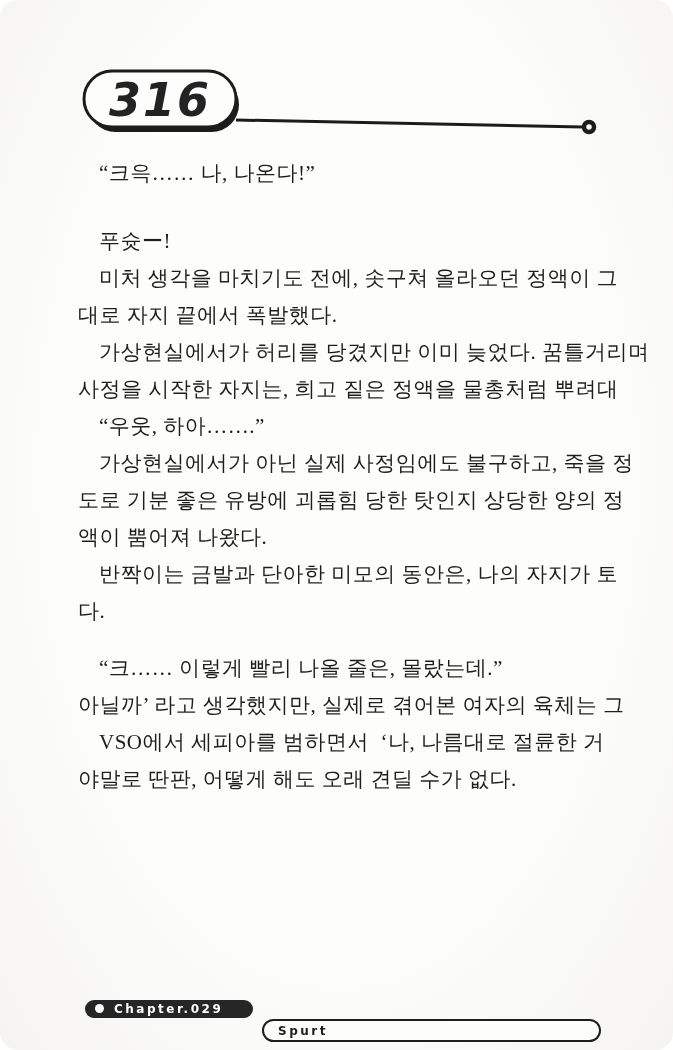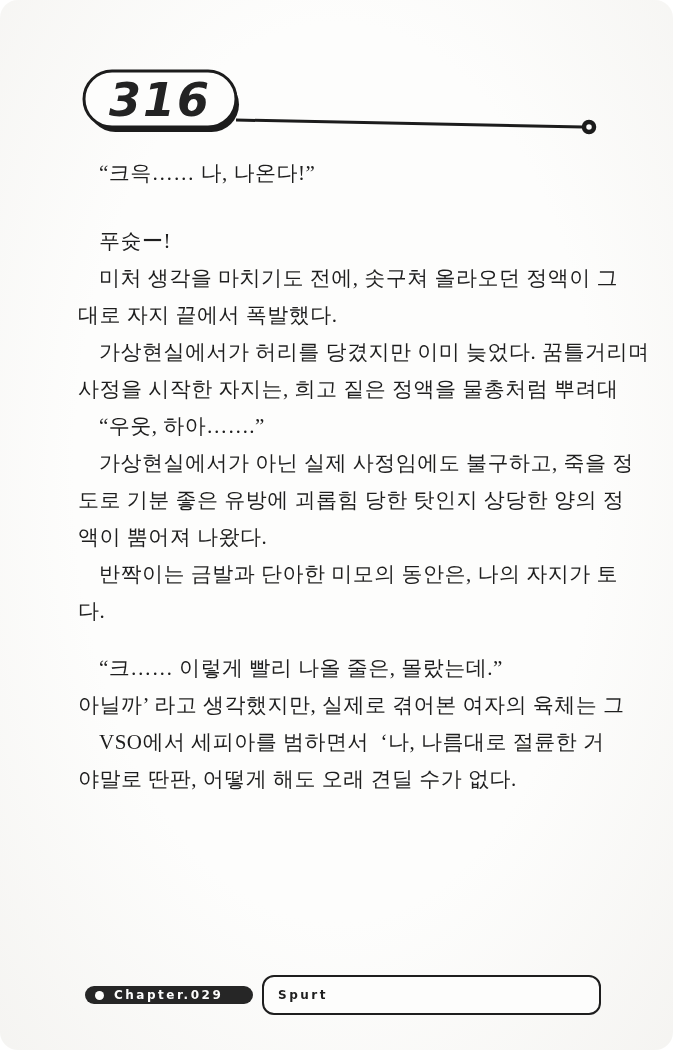--- a/index.html
+++ b/index.html
@@ -62,26 +62,27 @@
   }
   .chapter-label{
     color:#fdfdfc;
     font-size:12px;
     font-weight:bold;
     letter-spacing:2.5px;
     white-space:nowrap;
   }
   .section-pill{
     display:flex;align-items:center;
-    width:339px;height:40px;
+    width:339px;height:23px;
     background:#fdfdfc;
     border:2px solid #1e1e1e;
     border-radius:12px;
     box-sizing:border-box;
     padding-left:14px;
+    margin-top:44px;
   }
   .section-label{
     color:#1e1e1e;
     font-size:12px;
     font-weight:600;
     letter-spacing:2.5px;
     white-space:nowrap;
   }
 </style>
 </head>

